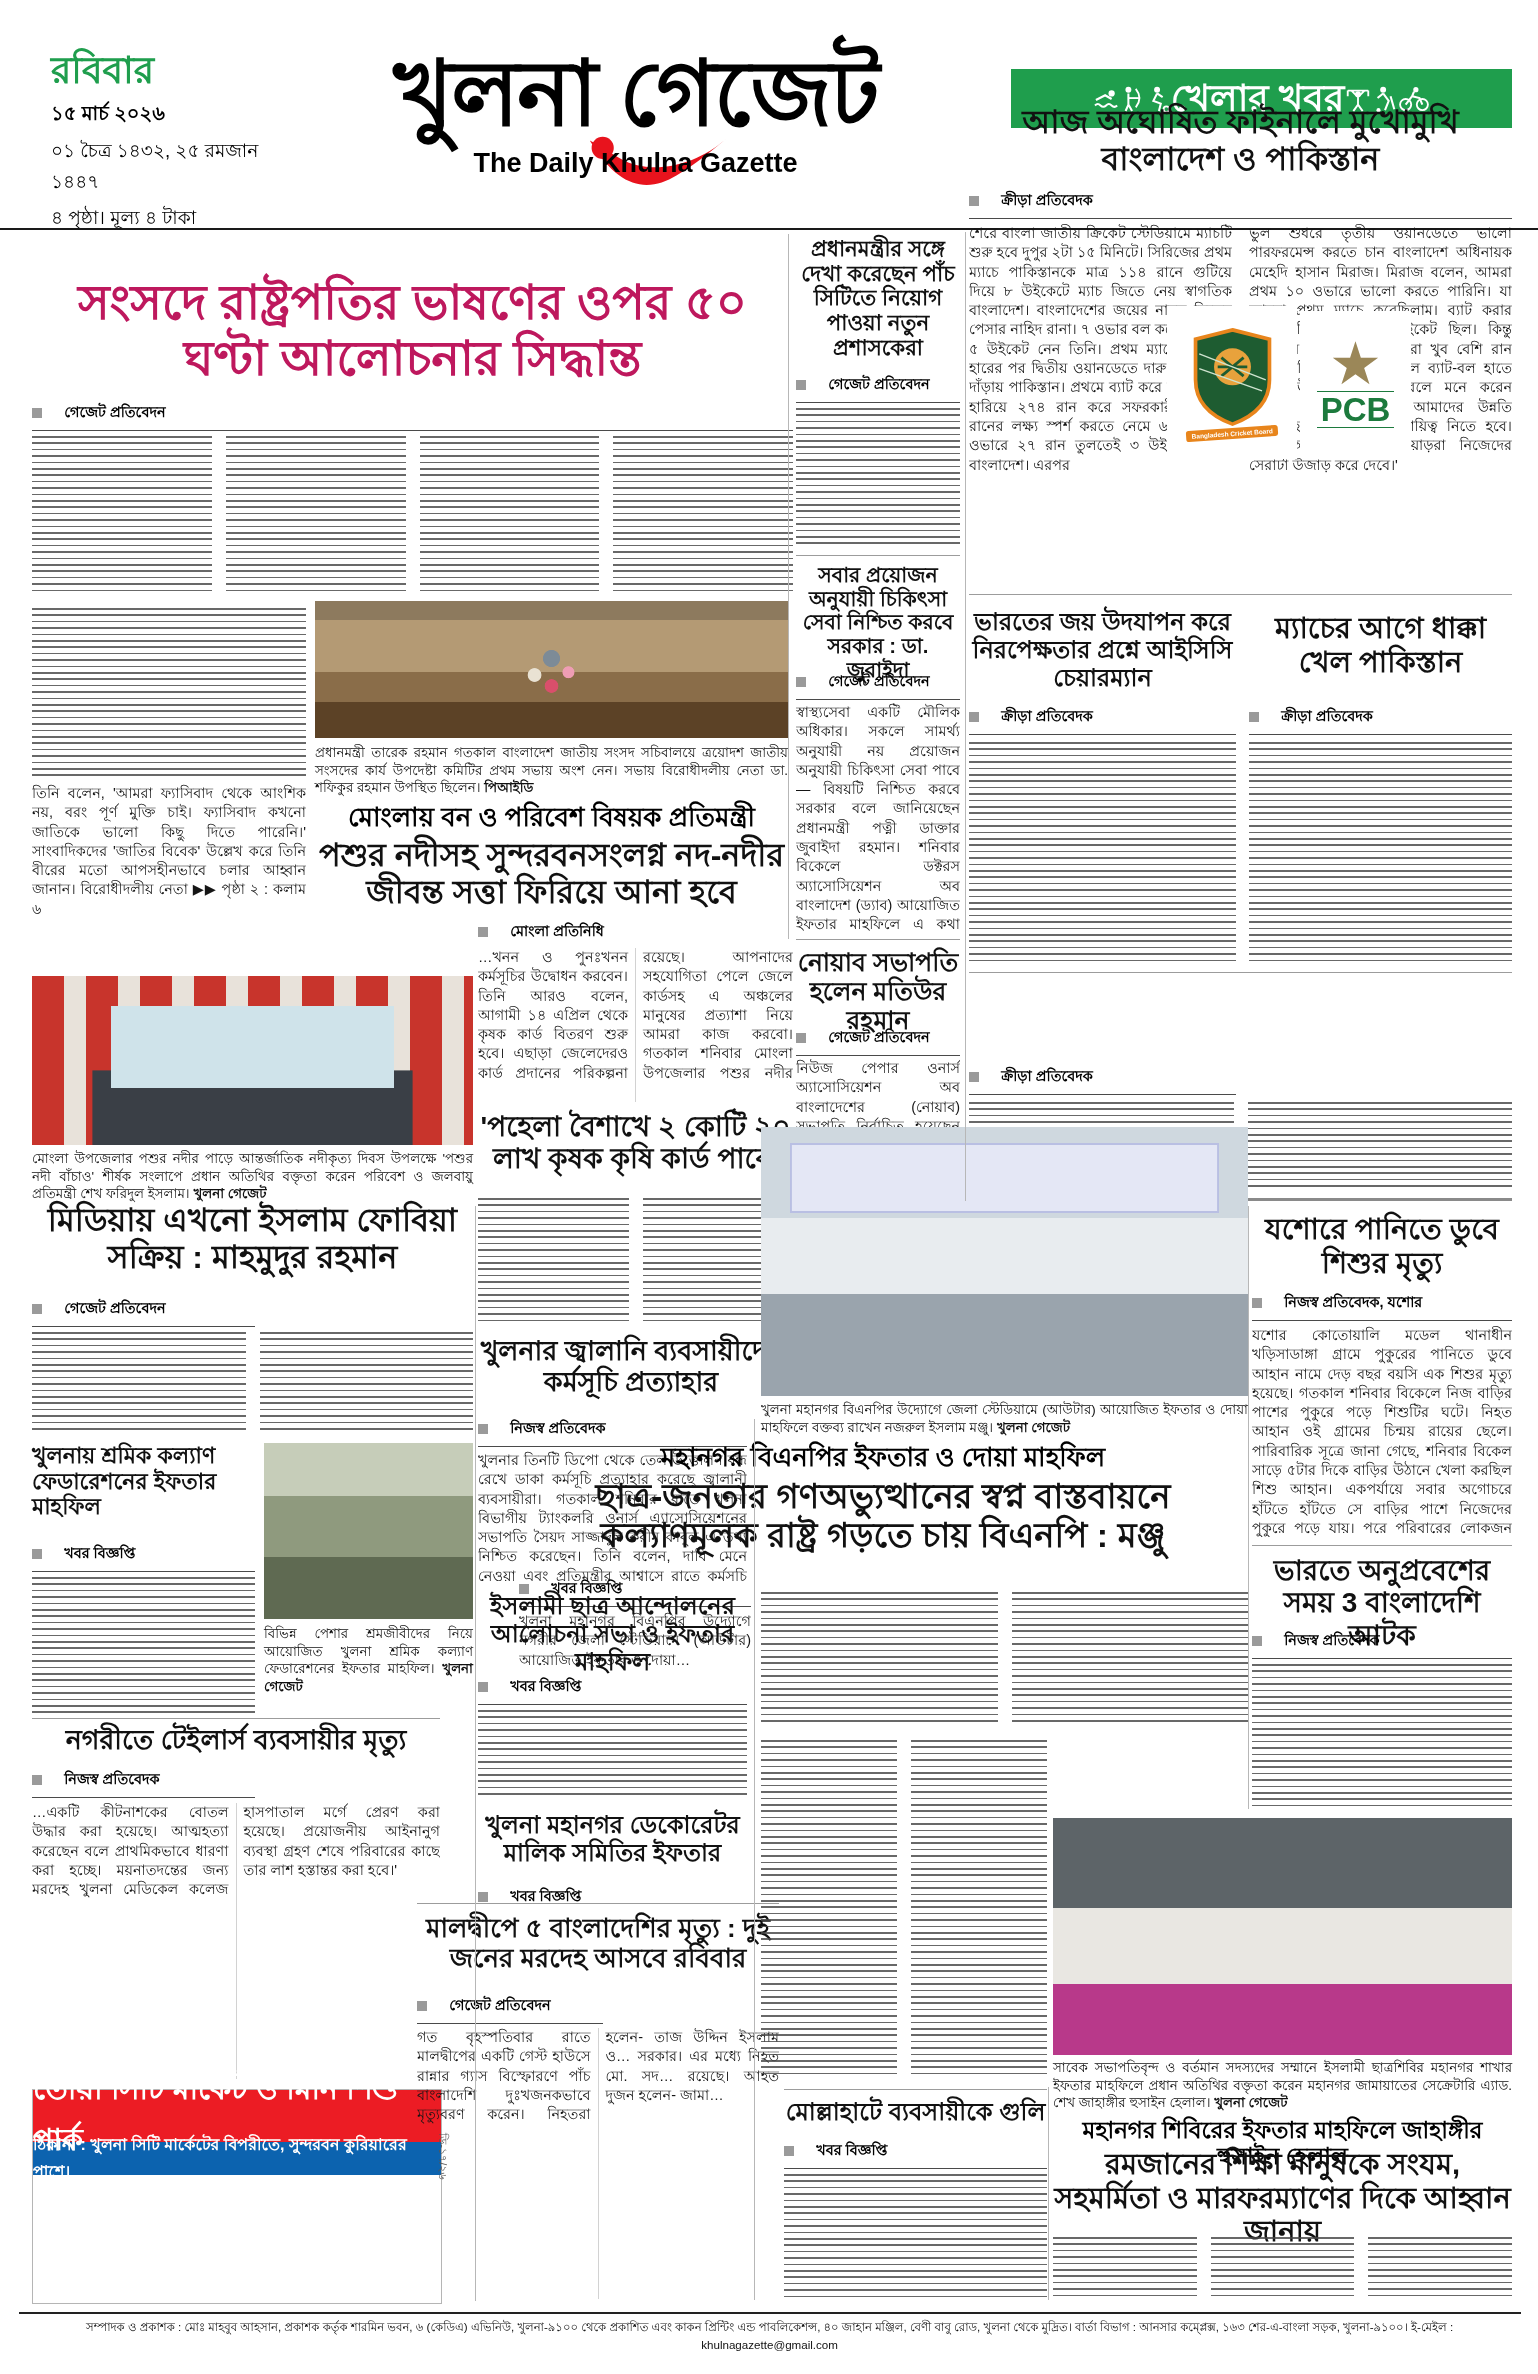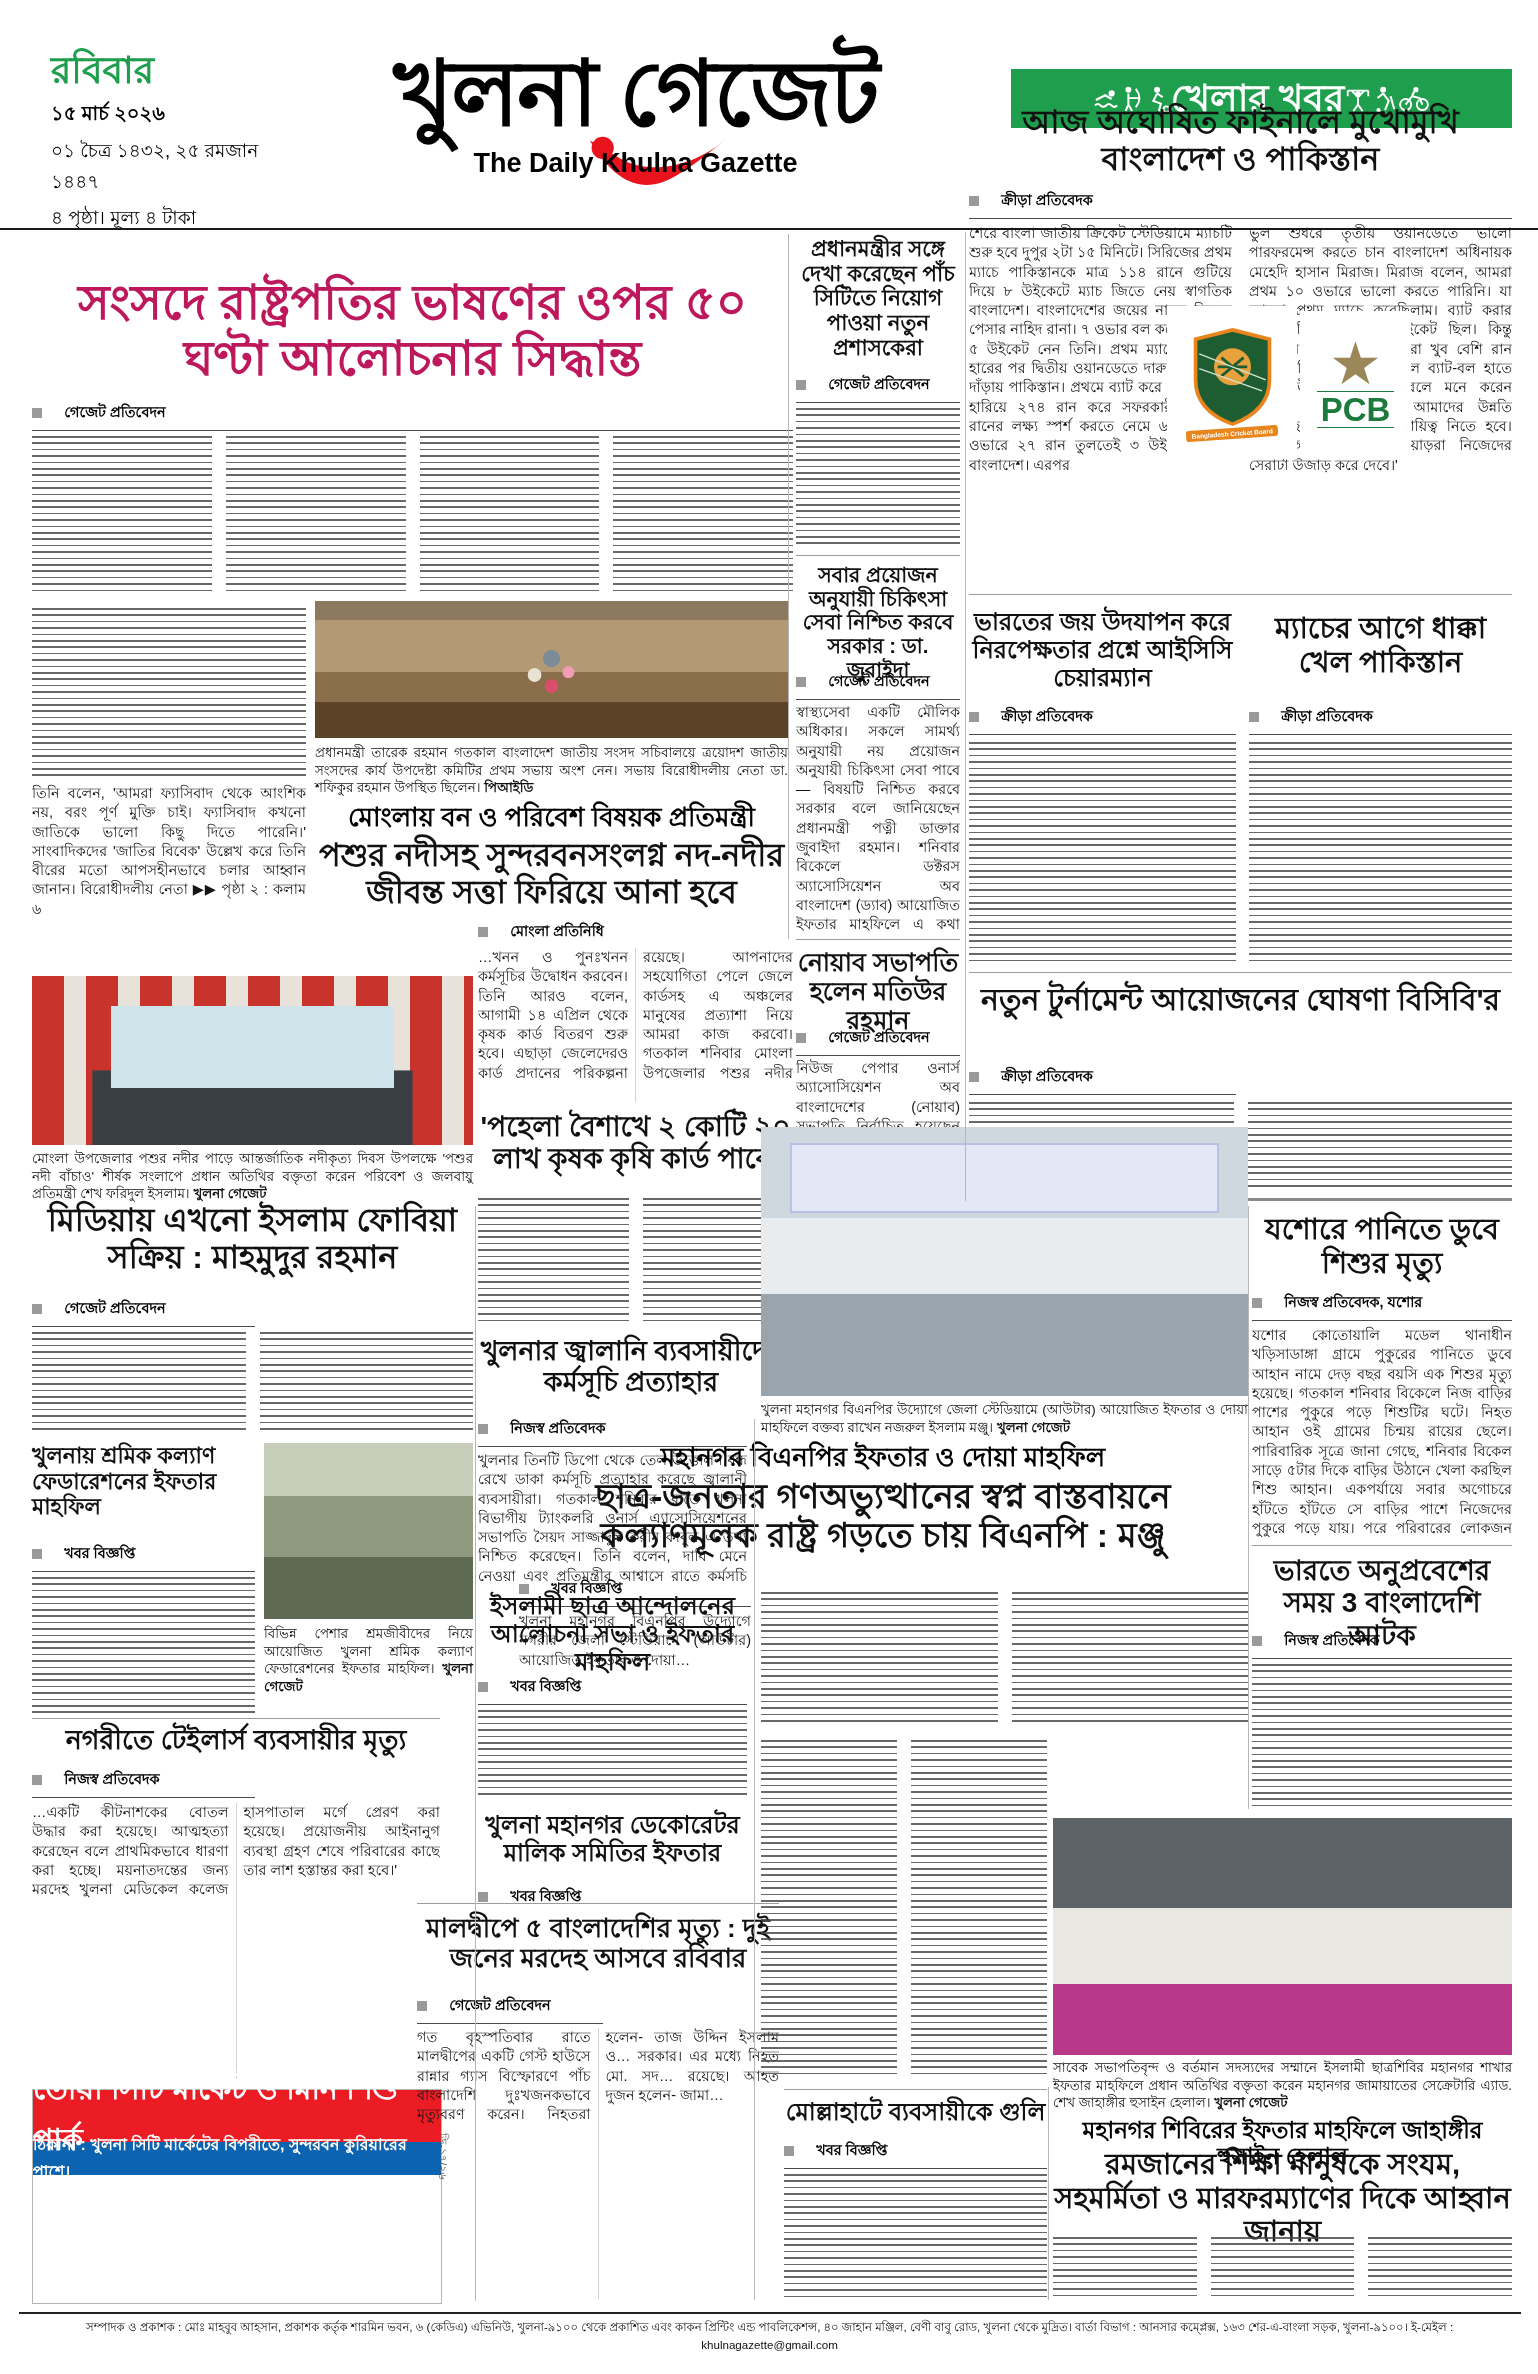--- a/index.html
+++ b/index.html
@@ -170,21 +170,20 @@
   <div class="abs greek" style="left:969px;top:742px;width:267px;height:221px;"></div>
 
   <div class="abs hl" style="left:1249px;top:612px;width:263px;font-size:29px;">ম্যাচের আগে ধাক্কা খেল পাকিস্তান</div>
   <div class="abs byline" style="left:1249px;top:705px;width:263px;">
     <span class="sq"></span>
     <span>ক্রীড়া প্রতিবেদক</span>
   </div>
   <div class="abs greek" style="left:1249px;top:742px;width:263px;height:221px;"></div>
 
   <div class="abs hr" style="left:969px;top:972px;width:543px;"></div>
-  <div class="abs hl" style="left:969px;top:983px;width:543px;font-size:30px;">নতুন টুর্নামেন্ট আয়োজনের ঘোষণা বিসিবি'র</div>
   <div class="abs byline" style="left:969px;top:1065px;width:267px;">
     <span class="sq"></span>
     <span>ক্রীড়া প্রতিবেদক</span>
   </div>
   <div class="abs greek-cols" style="left:969px;top:1102px;width:543px;height:85px;">
     <div></div>
       <div></div>
   </div>
   <div class="abs" style="left:969px;top:1198px;width:543px;height:2.8px;background:#8a8a8a;"></div>
 

